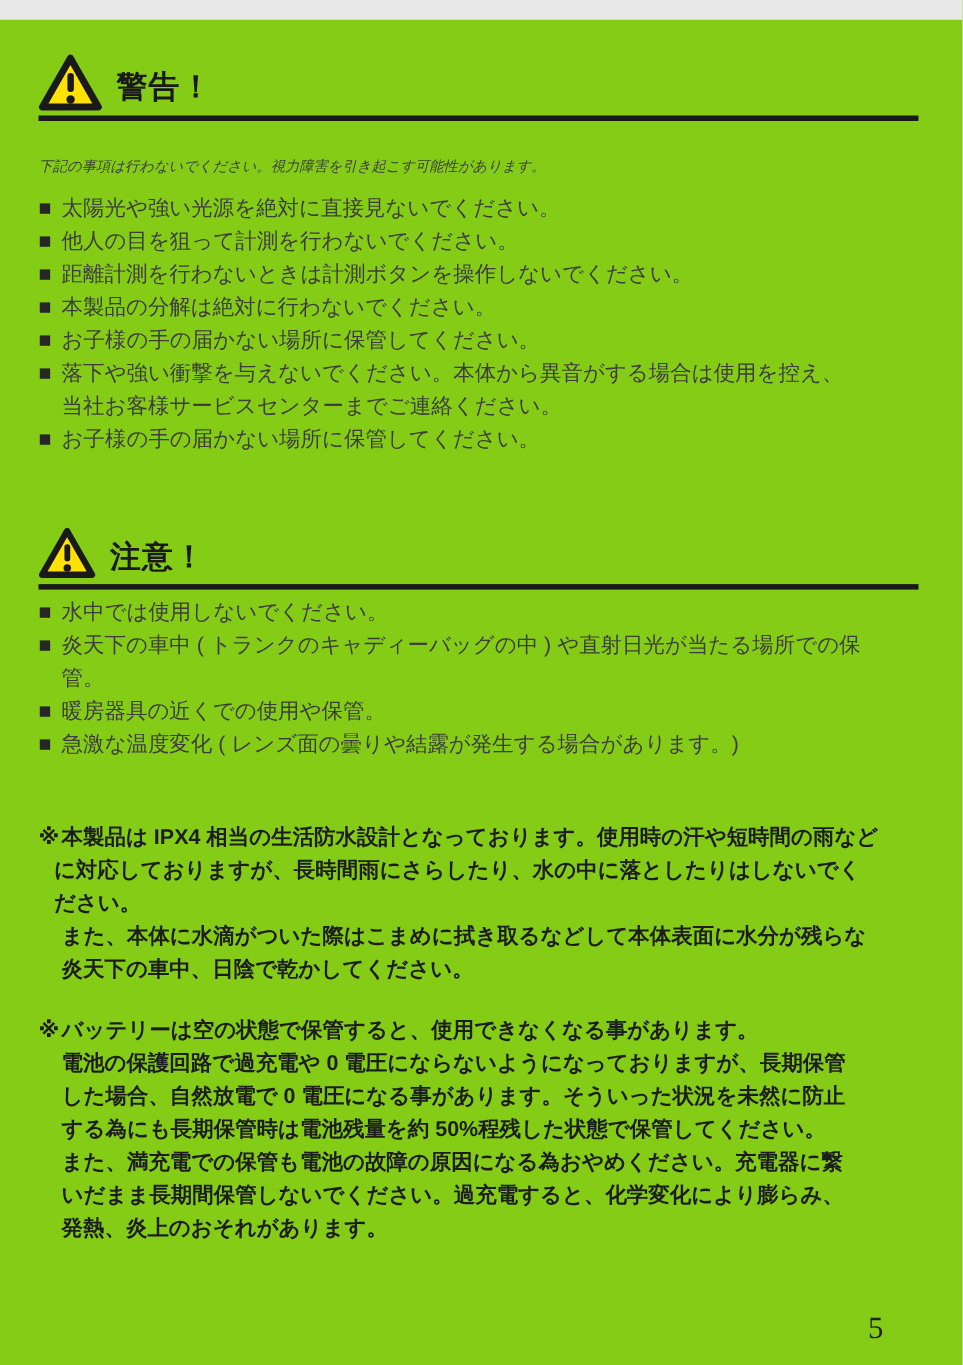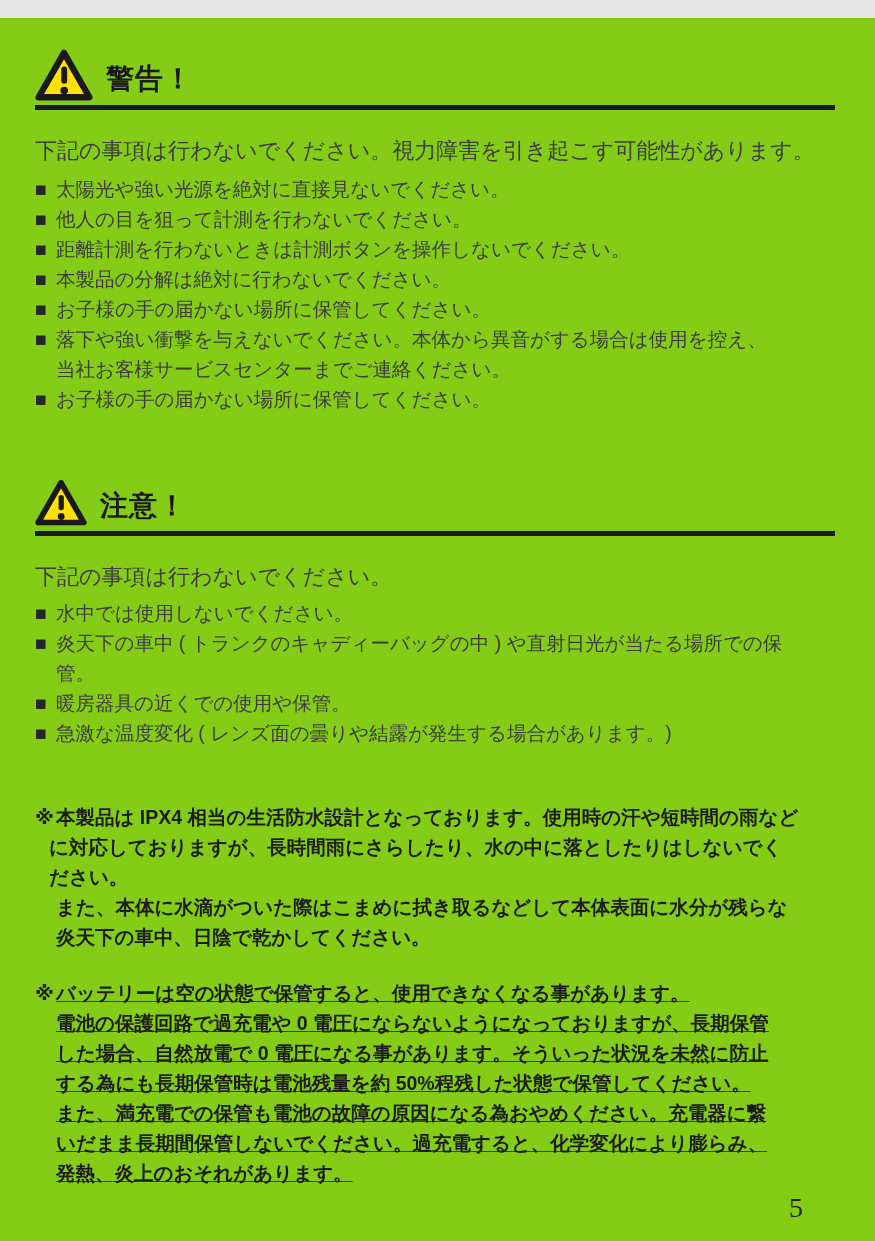--- a/index.html
+++ b/index.html
@@ -38,40 +38,41 @@
   .rule {
     height: 5px;
     background: #1a1a1a;
     margin-top: 2px;
     width: 800px;
   }
 
   
   .intro {
     margin: 26px 0 0 0;
-    font-size: 22px;
+    font-size: 13px;
     line-height: 30px;
+    font-style: italic;
   }
   .list { margin-top: 8px; }
   .list.caution-list { margin-top: 6px; }
   .line {
     font-size: 19.5px;
     line-height: 30px;
     white-space: nowrap;
   }
   .mk {
     display: inline-block;
     width: 21px;
     color: #262626;
   }
   .mk.w14 { width: 14px; }
 
   
   .note { margin-top: 54px; }
-  .note.note2 { margin-top: 26px; text-decoration: underline; }
+  .note.note2 { margin-top: 26px; }
   .note .line {
     font-weight: bold;
     color: #1d1d1d;
     font-size: 19.5px;
     line-height: 30px;
   }
   .note .mk { color: #1d1d1d; }
 
   
   .page-num {
@@ -121,21 +122,20 @@
         <svg width="52" height="48" viewBox="0 0 64 58">
           <path d="M32 4 L60 53 H4 Z" fill="#FFE105" stroke="#1a1a1a" stroke-width="7" stroke-linejoin="round"></path>
           <rect x="29" y="19" width="6.5" height="19" rx="3.2" fill="#1a1a1a"></rect>
           <circle cx="32.2" cy="45.5" r="4.2" fill="#1a1a1a"></circle>
         </svg>
       </span>
       <h1 class="sec-title">注意！</h1>
     </div>
     <div class="rule"></div>
 
-    <p class="intro">下記の事項は行わないでください。</p>
 
     <div class="list caution-list">
       <div class="line"><span class="mk">■</span><span>水中では使用しないでください。</span></div>
       <div class="line"><span class="mk">■</span><span>炎天下の車中 ( トランクのキャディーバッグの中 ) や直射日光が当たる場所での保</span></div>
       <div class="line"><span class="mk"></span><span>管。</span></div>
       <div class="line"><span class="mk">■</span><span>暖房器具の近くでの使用や保管。</span></div>
       <div class="line"><span class="mk">■</span><span>急激な温度変化 ( レンズ面の曇りや結露が発生する場合があります。)</span></div>
     </div>
   </section>
 

